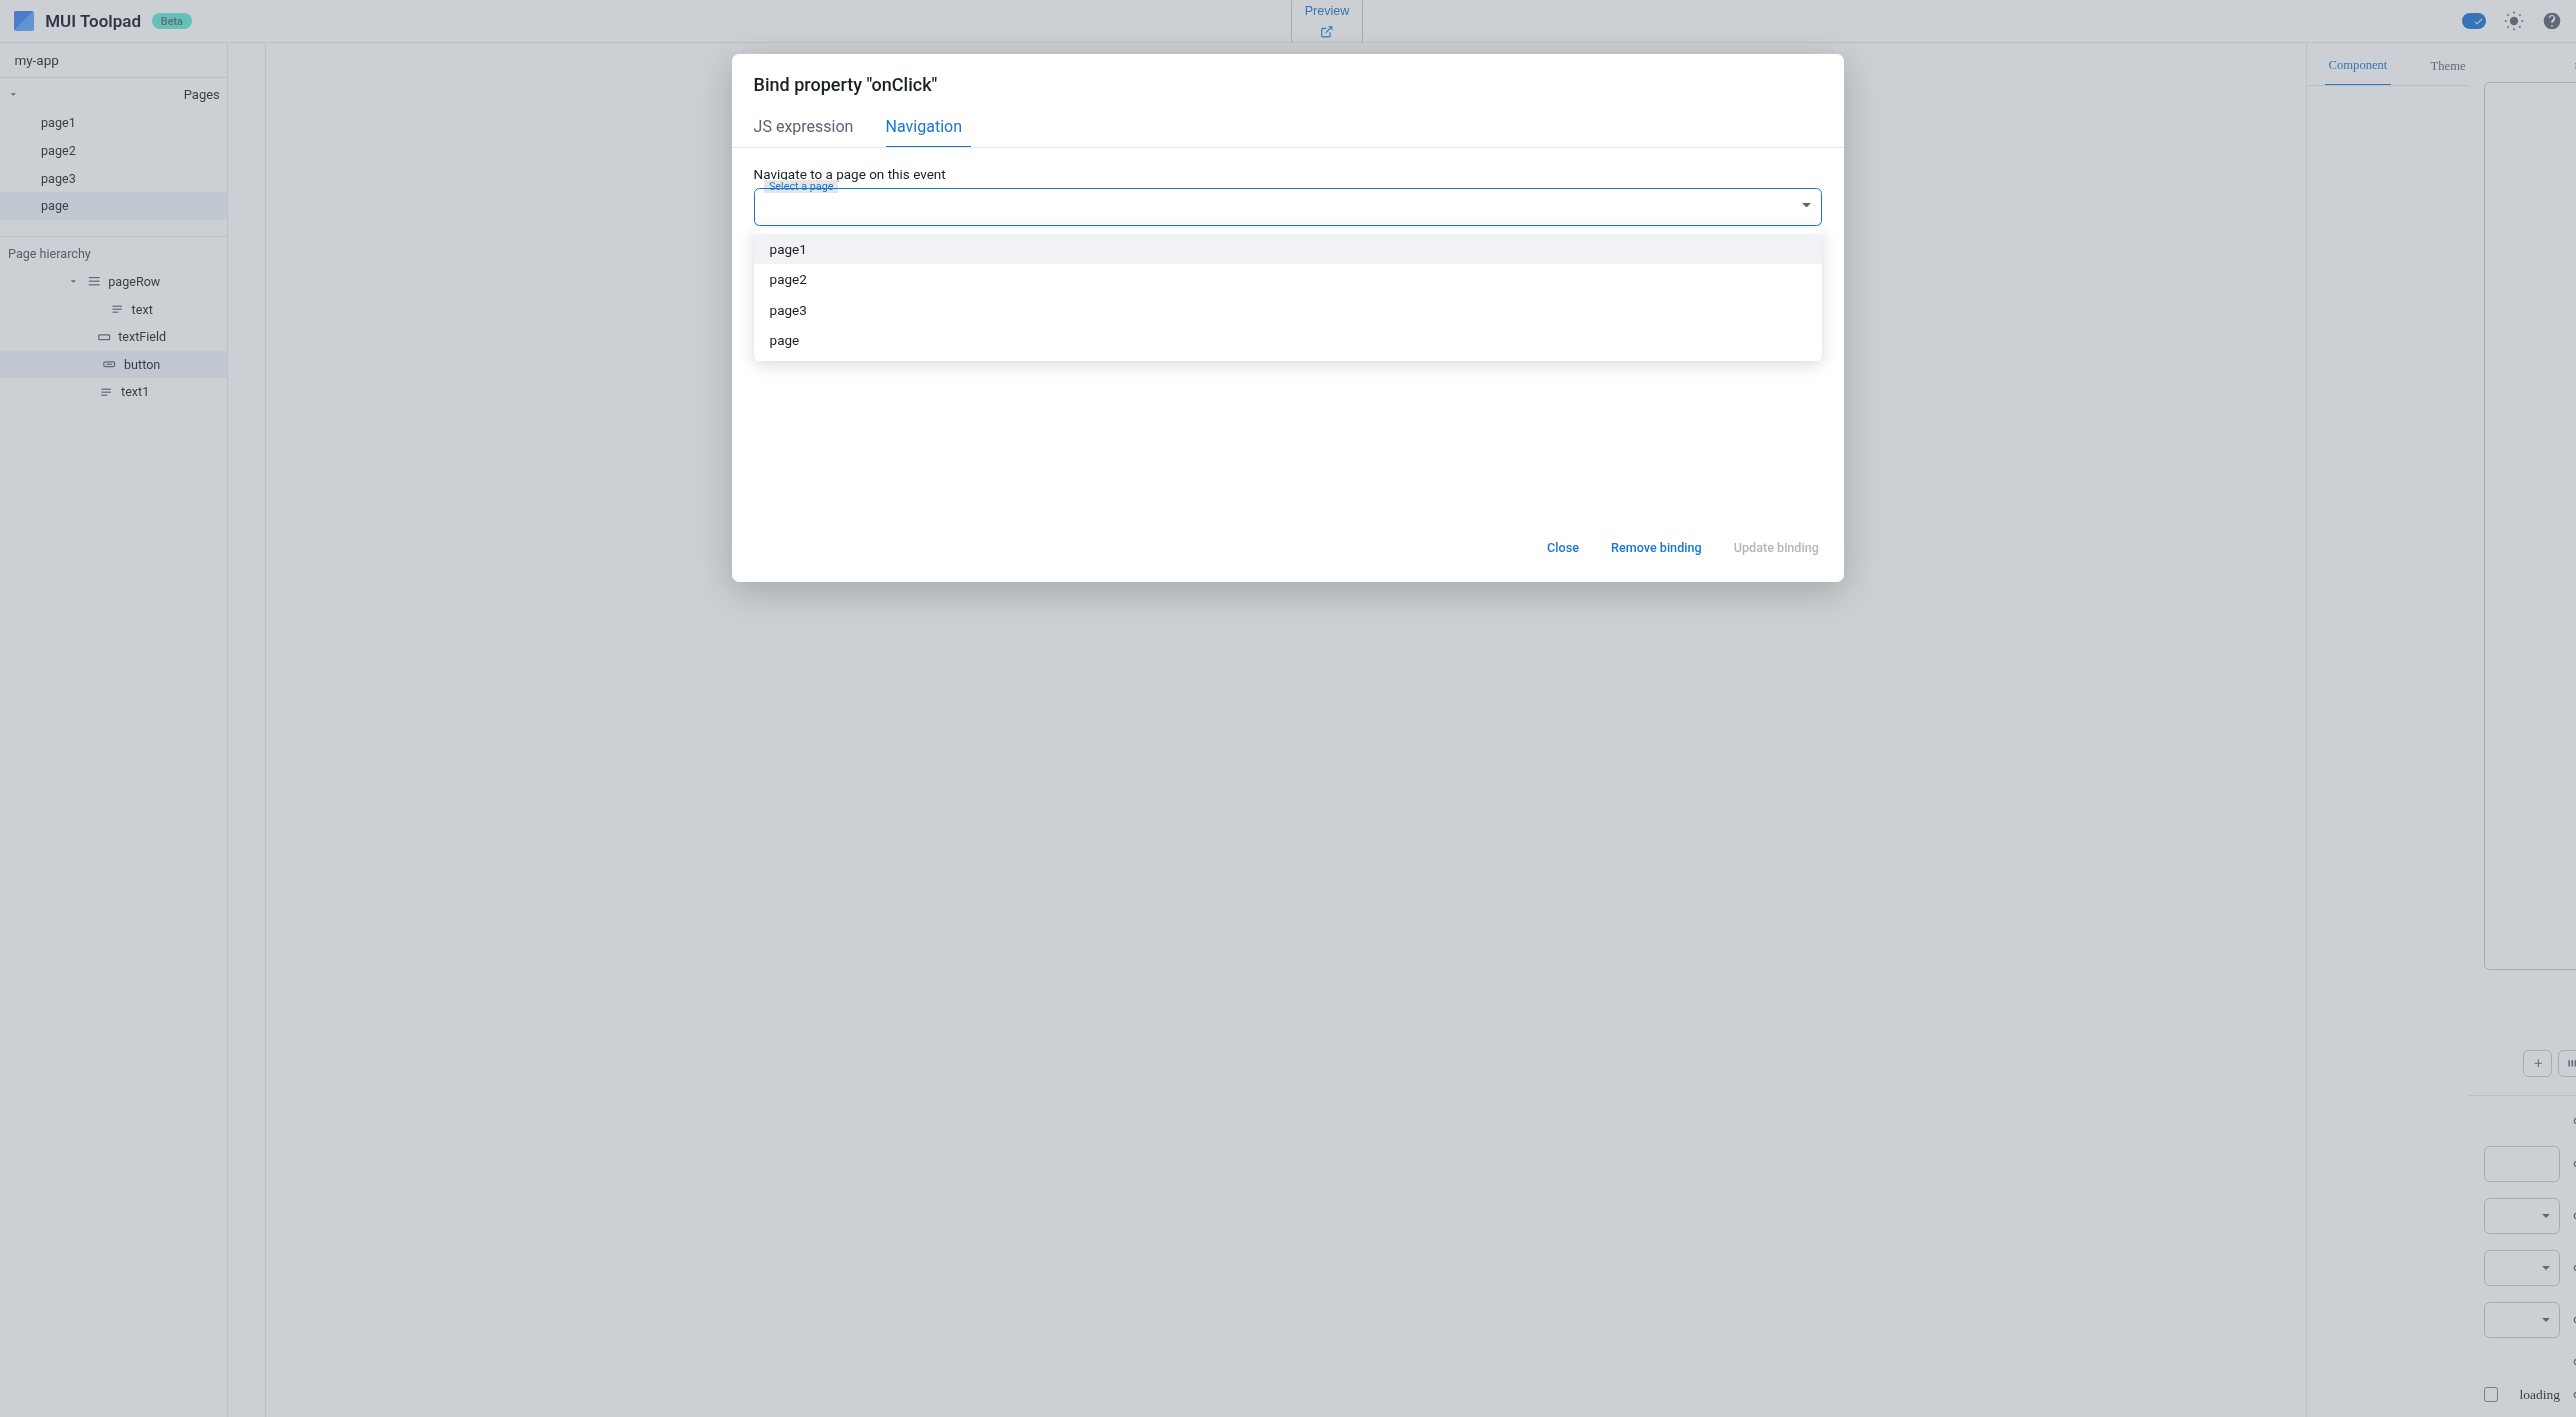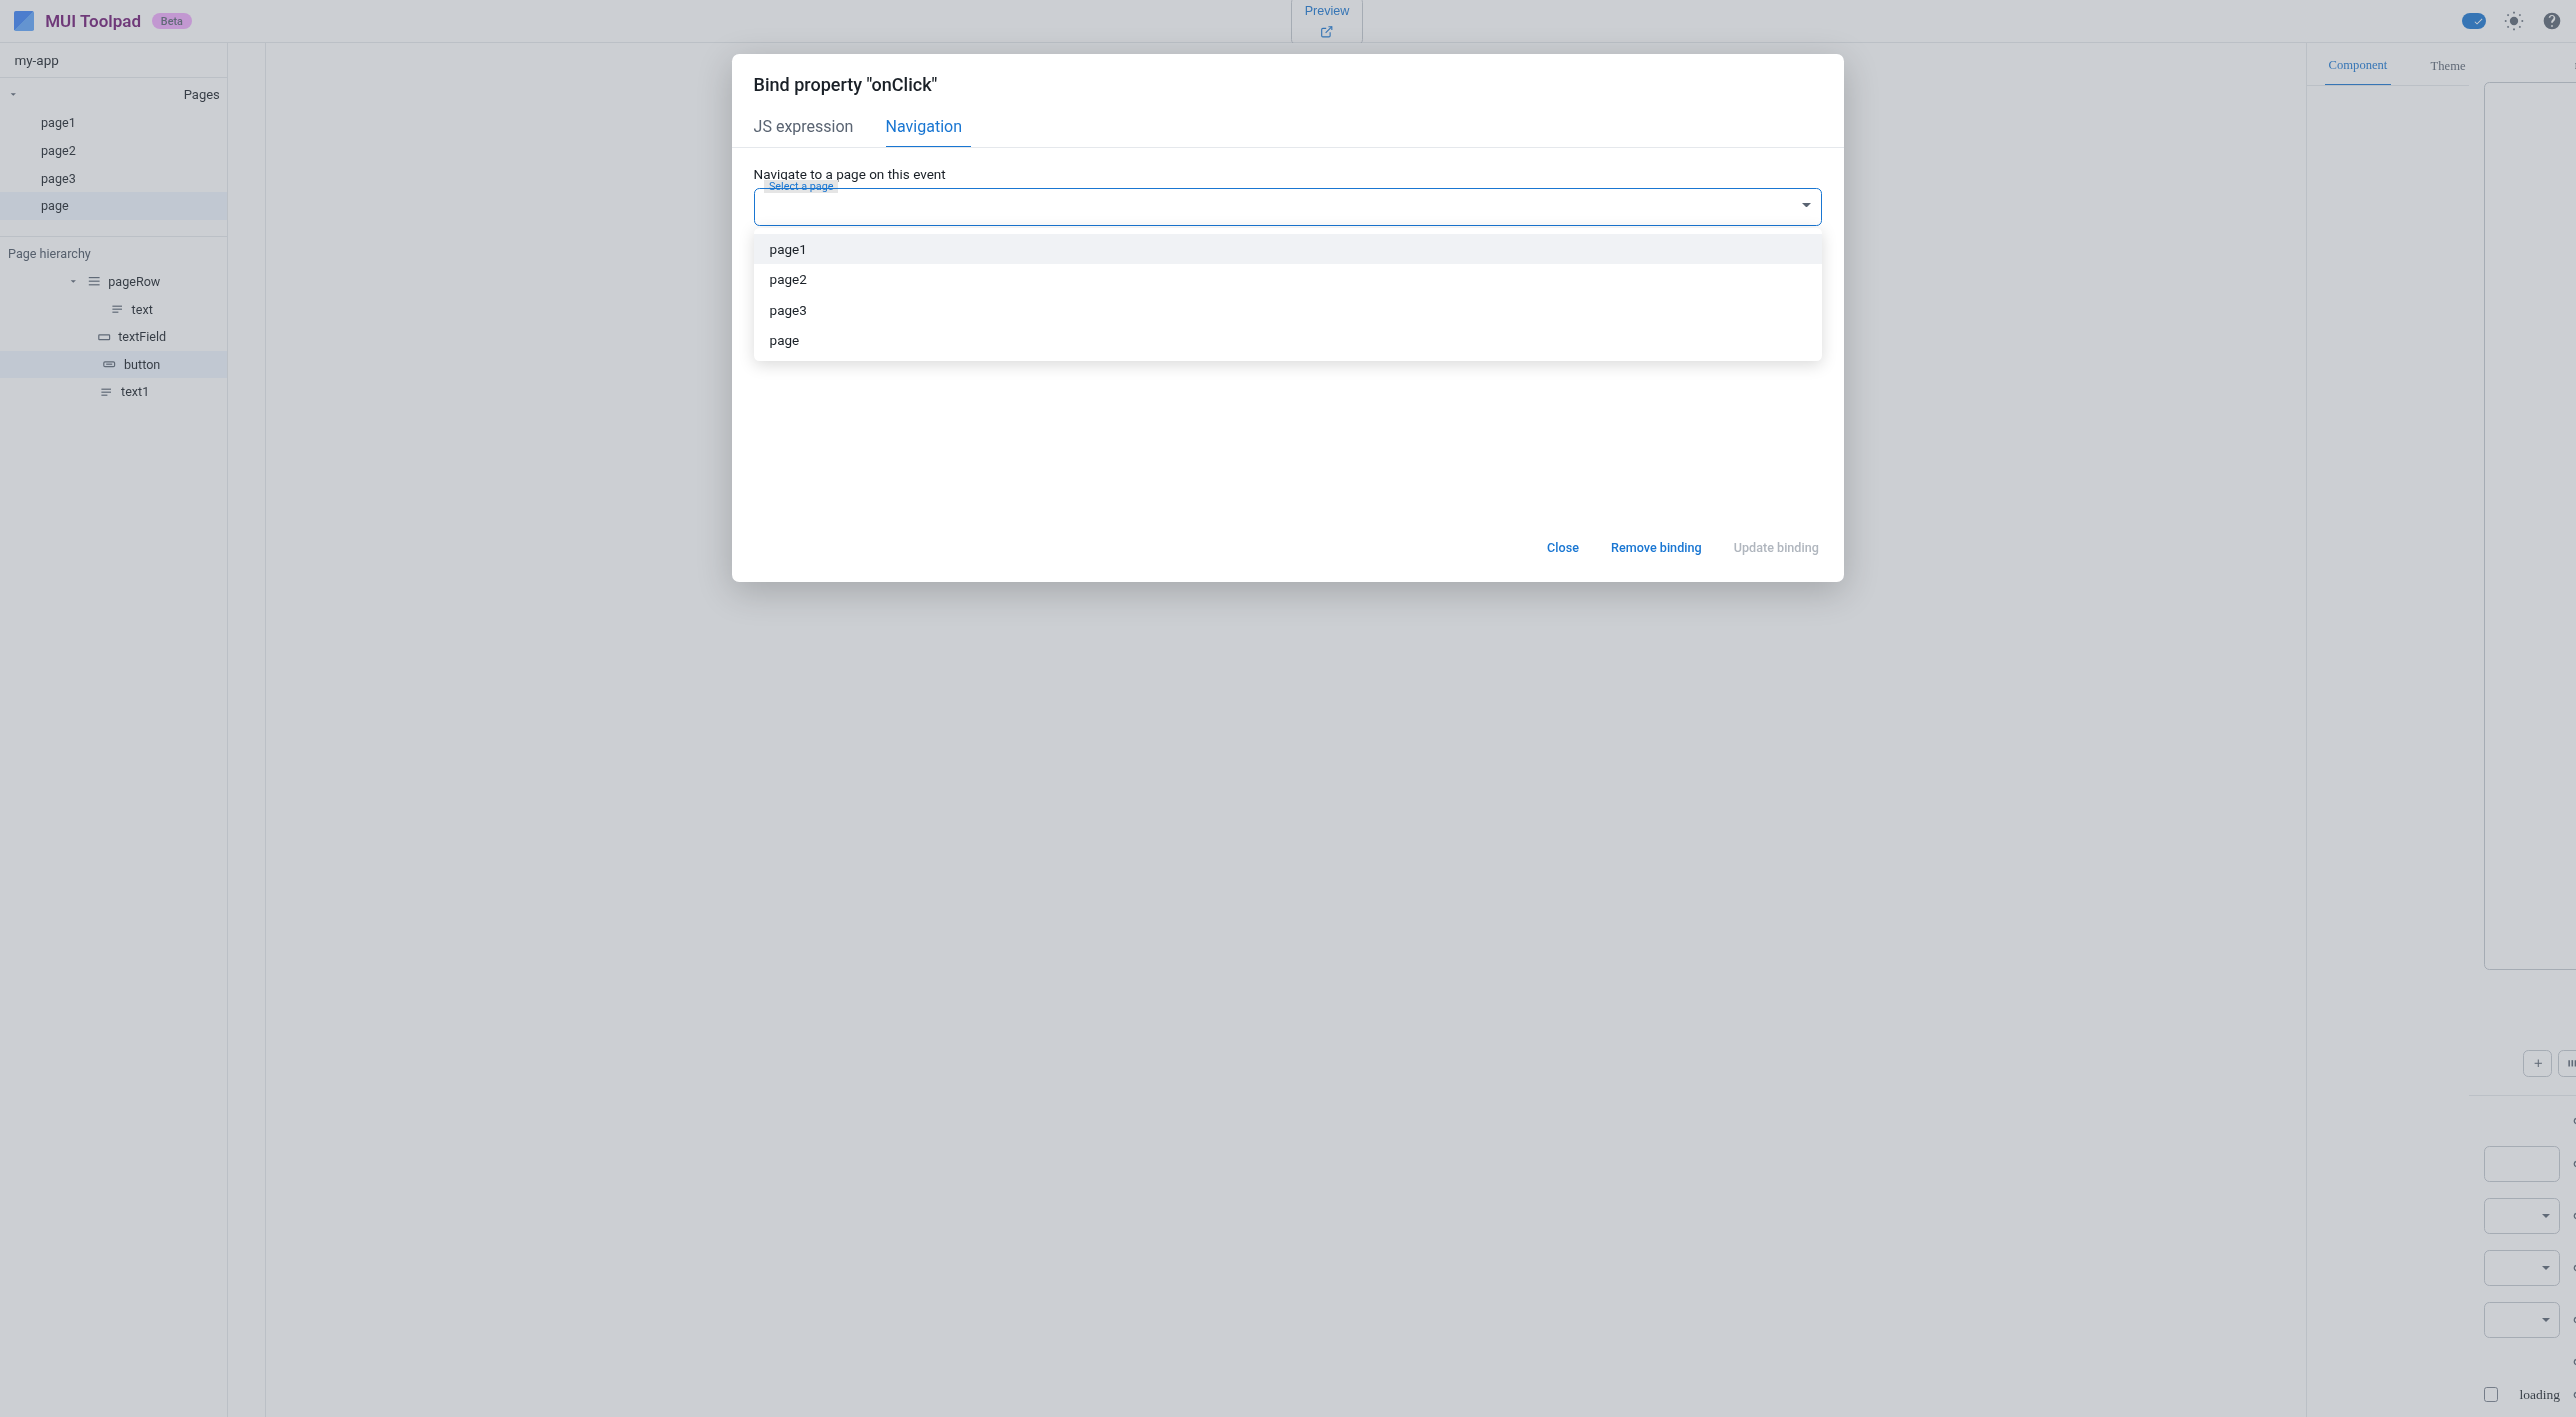--- a/index.html
+++ b/index.html
@@ -27,24 +27,24 @@
       gap: 10.8px;
     }
     .logo-square {
       width: 20px; height: 20px;
       background: linear-gradient(135deg, #3b82f6 50%, #60a5fa 50%);
       border-radius: 1.8px;
     }
     .brand {
       font-size: 17px;
       font-weight: 600;
-      color: #701a75;
+      color: #0f172a;
     }
     .beta-badge {
-      background: #f0abfc;
+      background: #5eead4;
       color: #5a6472;
       font-size: 10.8px;
       padding: 1.8px 9px;
       border-radius: 10.8px;
       font-weight: 500;
     }
     .spacer { flex: 1; }
     .preview-btn {
       border: 0.9px solid #c4c9d0;
       background: transparent;

